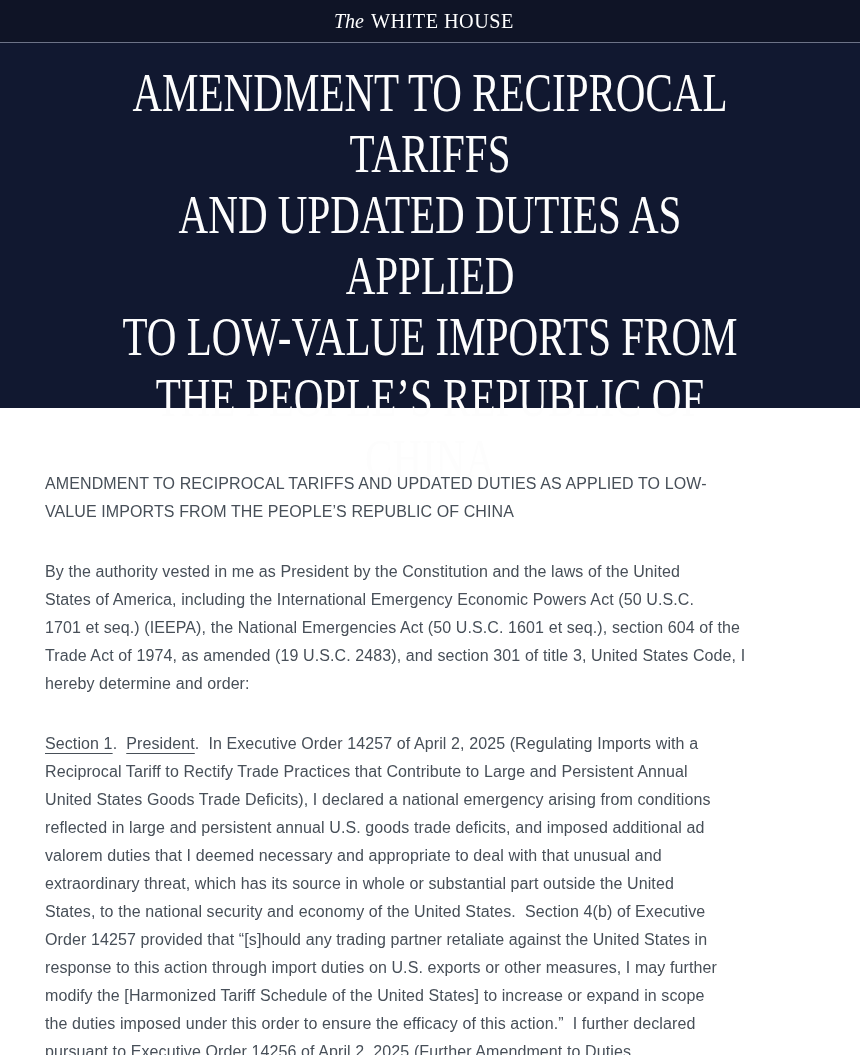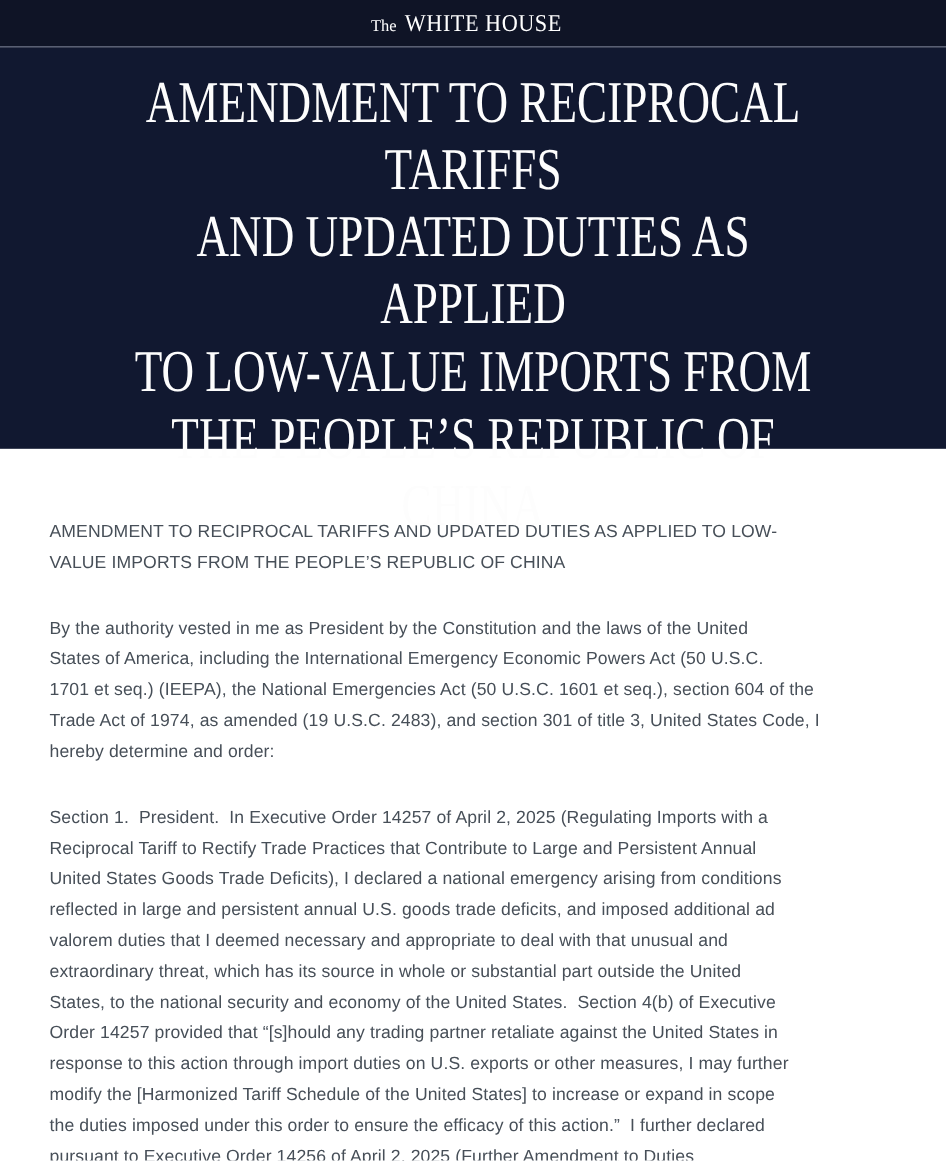--- a/index.html
+++ b/index.html
@@ -25,21 +25,22 @@
   .logo {
     color: #ffffff;
     text-decoration: none;
     display: flex;
     align-items: baseline;
     gap: 7px;
     cursor: pointer;
   }
   .logo-the {
     font-family: "Liberation Serif", serif;
-    font-size: 15px;
+    font-style: italic;
+    font-size: 20px;
   }
   .logo-main {
     font-family: "Liberation Serif", serif;
     font-size: 22px;
     letter-spacing: 0.5px;
     transform: scaleX(0.92);
     transform-origin: left bottom;
     font-weight: 500;
   }
 
@@ -90,20 +91,21 @@
     color: #474f58;
     font-size: 16px;
     line-height: 28px;
   }
   .para {
     white-space: pre-wrap;
     margin-bottom: 32px;
     letter-spacing: 0.1px;
   }
   .u {
+    text-decoration: underline;
     text-underline-offset: 4px;
     text-decoration-thickness: 1px;
     margin-top: 48px;
   }
 </style>
 </head>
 <body>
 
 <div class="page">
 

